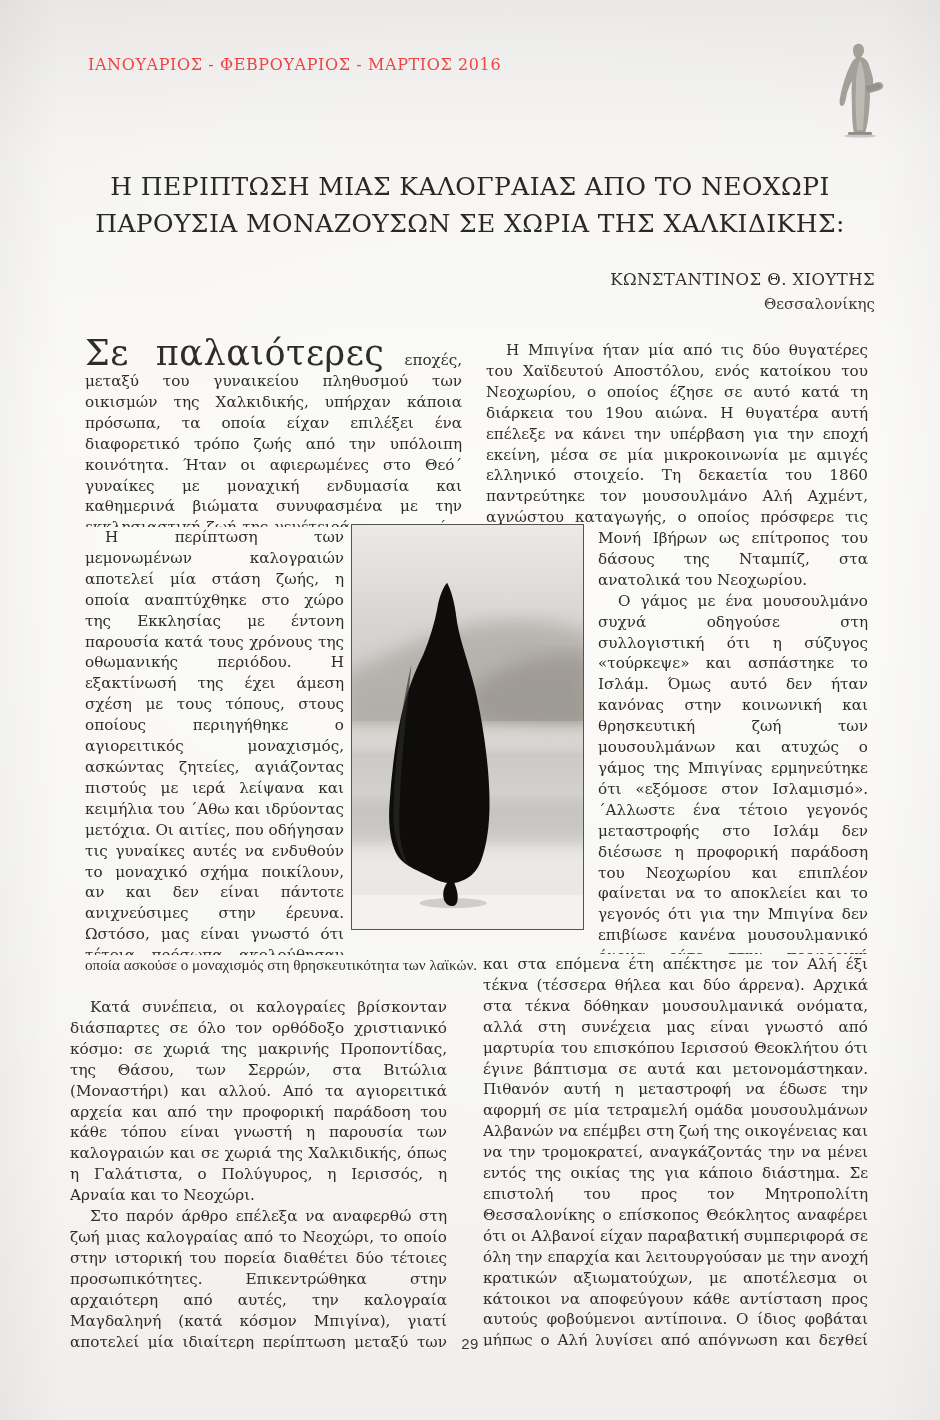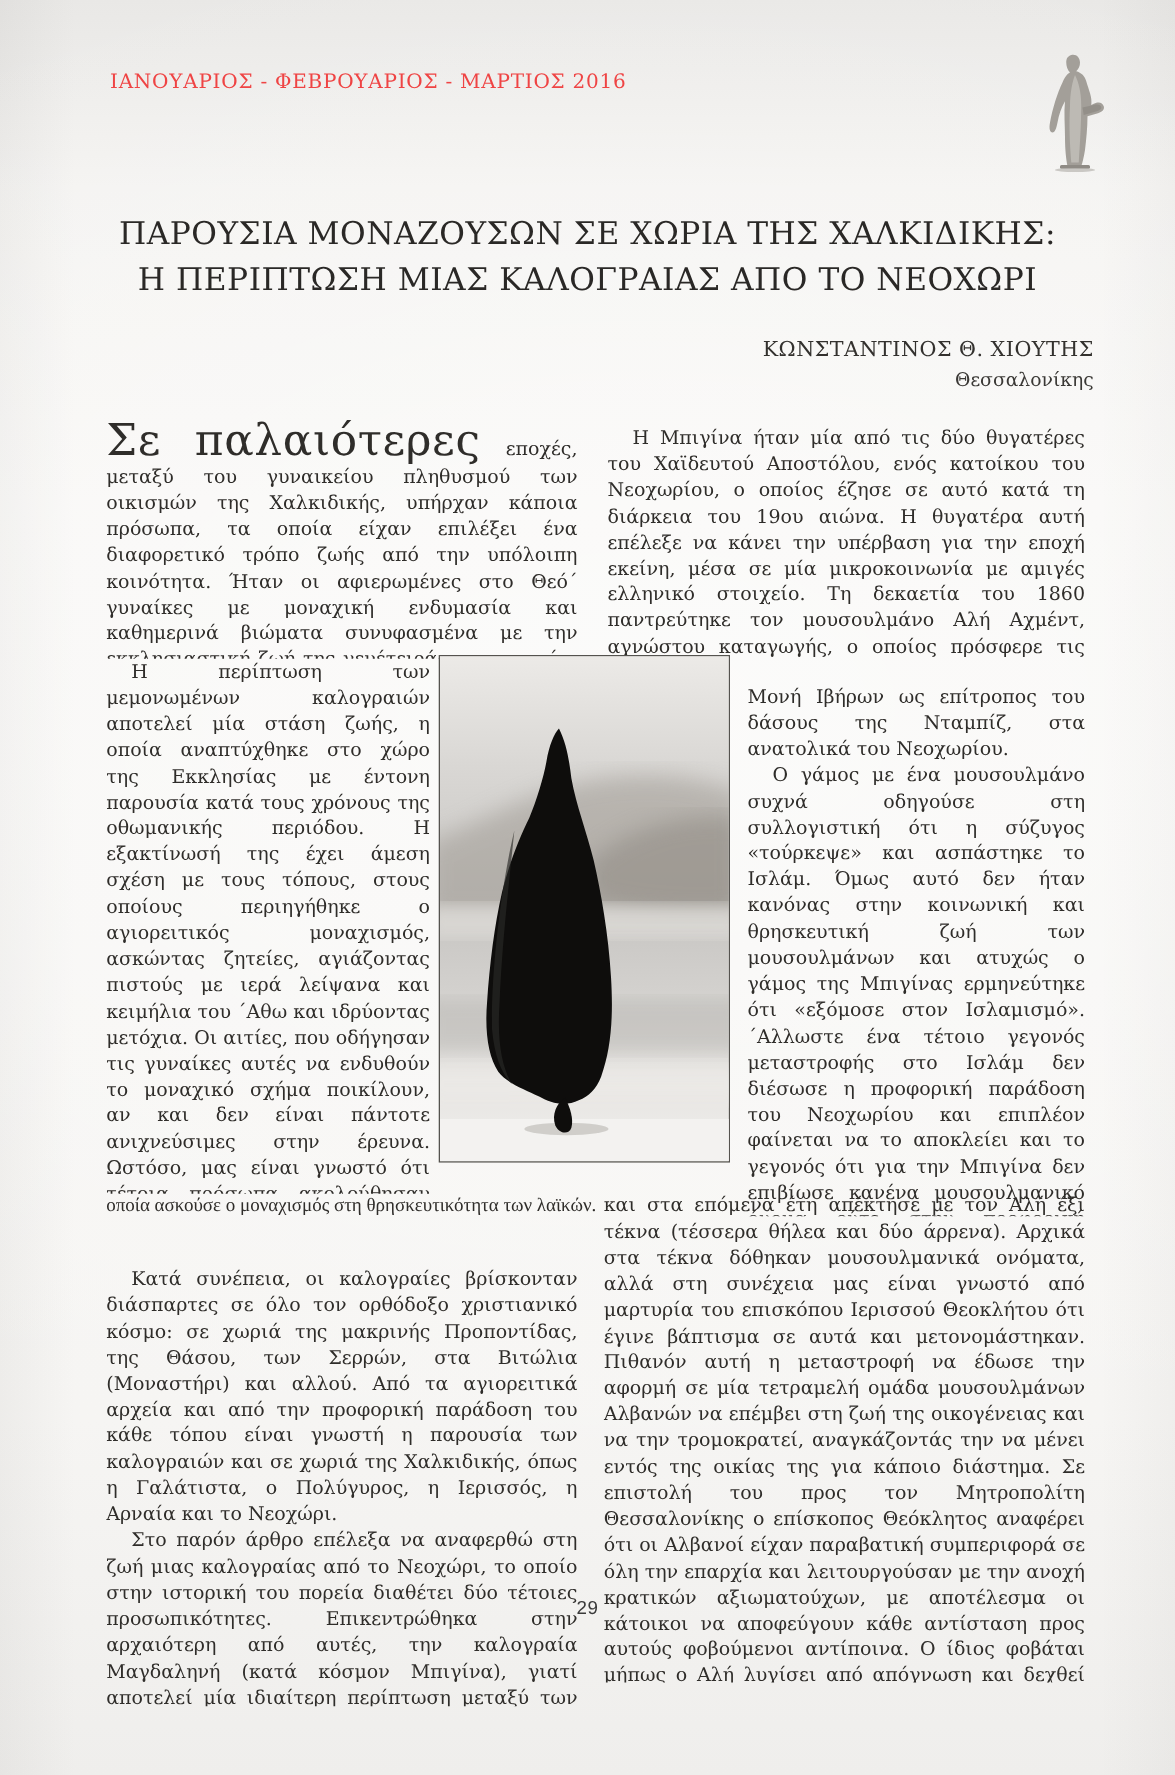--- a/index.html
+++ b/index.html
@@ -27,31 +27,31 @@
   .col{
     position:absolute;text-align:justify;
     font-size:15.2px;line-height:20.9px;overflow:hidden;
   }
   .col p{margin:0;}
   .col p.ind{text-indent:20px;}
   .lead{font-size:35px;line-height:1;letter-spacing:.5px;}
   #block-la{left:85px;top:336px;width:377px;height:191px;}
   #block-lb{left:85px;top:527px;width:259px;height:428px;}
   #block-lc{left:85px;top:955px;width:398px;height:42px;font-family:Liberation Serif, serif;}
-  #block-ld{left:85px;top:997px;width:377px;height:352px;margin-top:16px;}
+  #block-ld{left:70px;top:997px;width:377px;height:352px;}
   #block-ra{left:486px;top:340px;width:382px;height:188px;}
-  #block-rb{left:598px;top:528px;width:270px;height:426px;margin-top:19px;}
+  #block-rb{left:598px;top:528px;width:270px;height:426px;}
   #block-rc{left:483px;top:954px;width:385px;height:392px;}
   .photo-frame{
     position:absolute;left:351px;top:524px;width:233px;height:406px;
     border:1px solid #55534f;background:#dcdbd8;box-sizing:border-box;
   }
   .photo-frame svg{display:block;width:100%;height:100%;}
   .page-number{
-    position:absolute;left:0;top:1278px;width:940px;text-align:center;
+    position:absolute;left:0;top:1335px;width:940px;text-align:center;
     font-family:"Liberation Sans","DejaVu Sans",sans-serif;
     font-size:15px;color:#3a3a3a;letter-spacing:.5px;
   }
 </style>
 </head>
 <body>
 
 <div class="edge-shade"></div>
 
 <div class="issue-line">ΙΑΝΟΥΑΡΙΟΣ - ΦΕΒΡΟΥΑΡΙΟΣ - ΜΑΡΤΙΟΣ 2016</div>
@@ -62,22 +62,22 @@
       <path d="M27,4 C31,3 34,6 34,10 C34,13 33,15 31,17 C35,18 38,21 39,25 C41,32 44,38 43,44 L45,43 C49,41 52,42 53,45 C54,48 51,50 47,51 L40,53 C40,62 39,72 38,80 C37,86 36,90 35,93 L24,93 C23,88 22,80 22,70 C22,60 21,50 22,41 C19,46 17,52 16,58 C15,63 14,66 12,66 C10,66 9,63 10,58 C12,47 16,34 20,26 C22,21 24,19 26,18 C24,16 23,13 23,10 C23,7 24,5 27,4 Z" fill="#a39f99"></path>
       <path d="M30,20 C33,26 35,34 35,44 C35,58 34,75 33,90 L27,90 C26,77 25,60 26,45 C26,34 28,25 30,20 Z" fill="#c3c0ba" opacity="0.8"></path>
       <path d="M36,46 L45,44 C48,43 51,44 51,46 C51,48 48,49 44,50 L37,52 Z" fill="#8f8b85" opacity="0.8"></path>
       <rect x="18" y="92" width="24" height="3" rx="1.2" fill="#8f8b85"></rect>
       <ellipse cx="30" cy="96" rx="16" ry="1.6" fill="#b8b5b0" opacity="0.7"></ellipse>
     </g>
   </svg>
 </div>
 
 <div class="title">
+  <div>Η ΠΕΡΙΠΤΩΣΗ ΜΙΑΣ ΚΑΛΟΓΡΑΙΑΣ ΑΠΟ ΤΟ ΝΕΟΧΩΡΙ</div>
   <div>ΠΑΡΟΥΣΙΑ ΜΟΝΑΖΟΥΣΩΝ ΣΕ ΧΩΡΙΑ ΤΗΣ ΧΑΛΚΙΔΙΚΗΣ:</div>
-  <div>Η ΠΕΡΙΠΤΩΣΗ ΜΙΑΣ ΚΑΛΟΓΡΑΙΑΣ ΑΠΟ ΤΟ ΝΕΟΧΩΡΙ</div>
 </div>
 
 <div class="author-block">
   <div class="author-name">ΚΩΝΣΤΑΝΤΙΝΟΣ Θ. ΧΙΟΥΤΗΣ</div>
   <div class="author-role">Θεσσαλονίκης</div>
 </div>
 
 <div class="col" id="block-la">
   <p><span class="lead">Σε παλαιότερες</span> <span>εποχές, μεταξύ του γυναικείου πληθυσμού των οικισμών της Χαλκιδικής, υπήρχαν κάποια πρόσωπα, τα οποία είχαν επιλέξει ένα διαφορετικό τρόπο ζωής από την υπόλοιπη κοινότητα. Ήταν οι αφιερωμένες στο Θεό΄ γυναίκες με μοναχική ενδυμασία και καθημερινά βιώματα συνυφασμένα με την εκκλησιαστική ζωή της γενέτειράς τους και όχι κάποιας γυναικείας Μονής, αν και ανήκαν σε Μονή.</span></p>
 </div>

